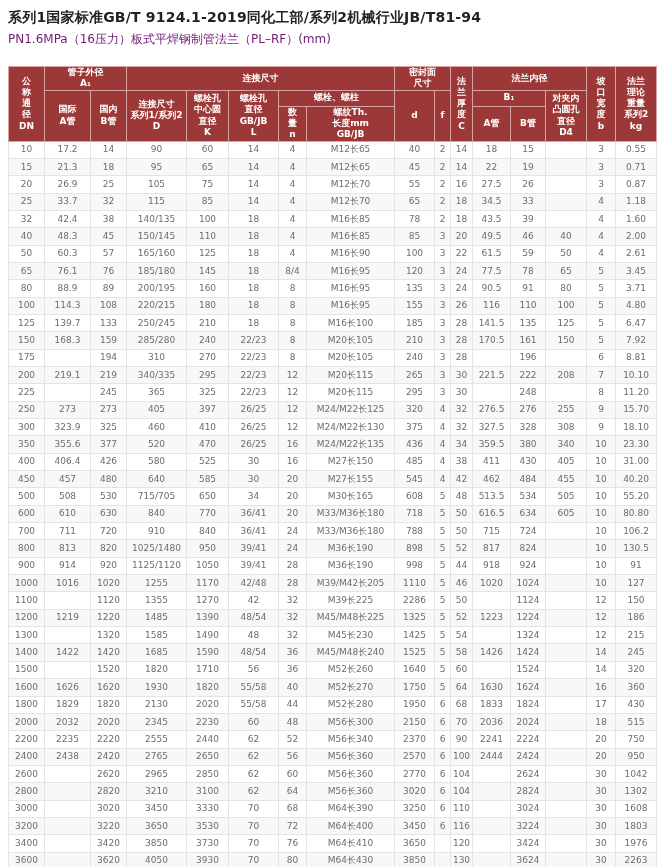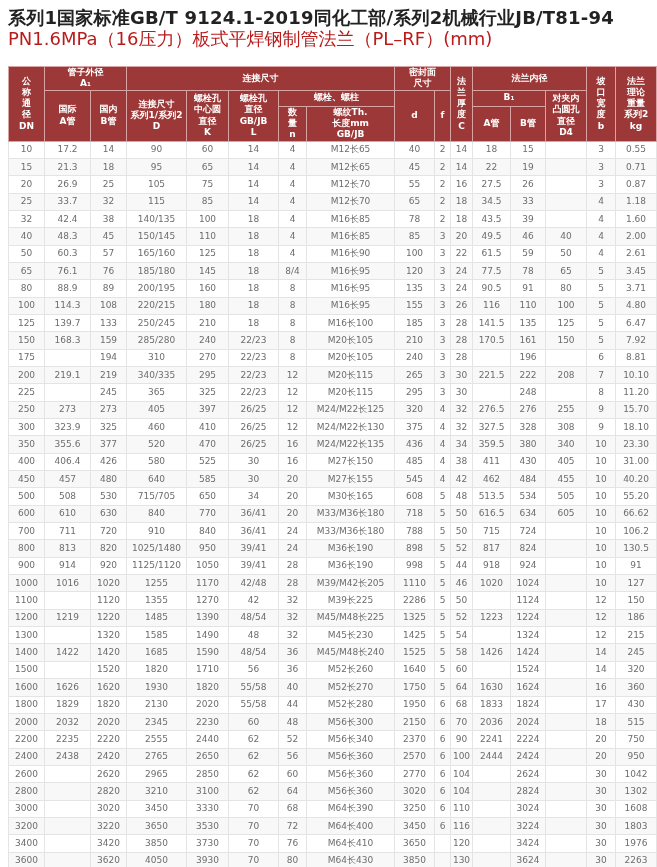--- a/index.html
+++ b/index.html
@@ -1,19 +1,19 @@
 <!DOCTYPE html>
 <html><head>
 <meta charset="utf-8">
 <style>
   html,body{margin:0;padding:0;background:#ffffff;}
   body{width:657px;height:867px;overflow:hidden;font-family:"DejaVu Sans",sans-serif;}
   .page{padding:6px 0 0 8px;}
-  .title{font-size:18px;font-weight:bold;color:#222222;margin:3px 0 5px 0;line-height:17px;letter-spacing:0.2px;}
-  .subtitle{font-size:18px;color:#b91c1c;margin:0 0 19px 0;line-height:16px;}
+  .title{font-size:14px;font-weight:bold;color:#222222;margin:3px 0 5px 0;line-height:17px;letter-spacing:0.2px;}
+  .subtitle{font-size:12px;color:#701a75;margin:0 0 19px 0;line-height:16px;}
   table.spec{border-collapse:collapse;table-layout:fixed;width:648px;border:1px solid #dddddd;}
   thead th{
     background:#9d3838;color:#ffffff;font-size:9px;font-weight:700;
     border:1px solid #d9a3a3;padding:0 1px;text-align:center;vertical-align:middle;
     white-space:pre-line;line-height:1.25;overflow:hidden;
   }
   tr.hr1 th{height:14px;}
   tr.hr2 th{height:15px;}
   tr.hr3 th{height:34px;}
   tbody td{
@@ -502,21 +502,21 @@
           <td>36/41</td>
           <td>20</td>
           <td>M33/M36长180</td>
           <td>718</td>
           <td>5</td>
           <td>50</td>
           <td>616.5</td>
           <td>634</td>
           <td>605</td>
           <td>10</td>
-          <td>66.62</td>
+          <td>80.80</td>
         </tr>
         <tr>
           <td>700</td>
           <td>711</td>
           <td>720</td>
           <td>910</td>
           <td>840</td>
           <td>36/41</td>
           <td>24</td>
           <td>M33/M36长180</td>

